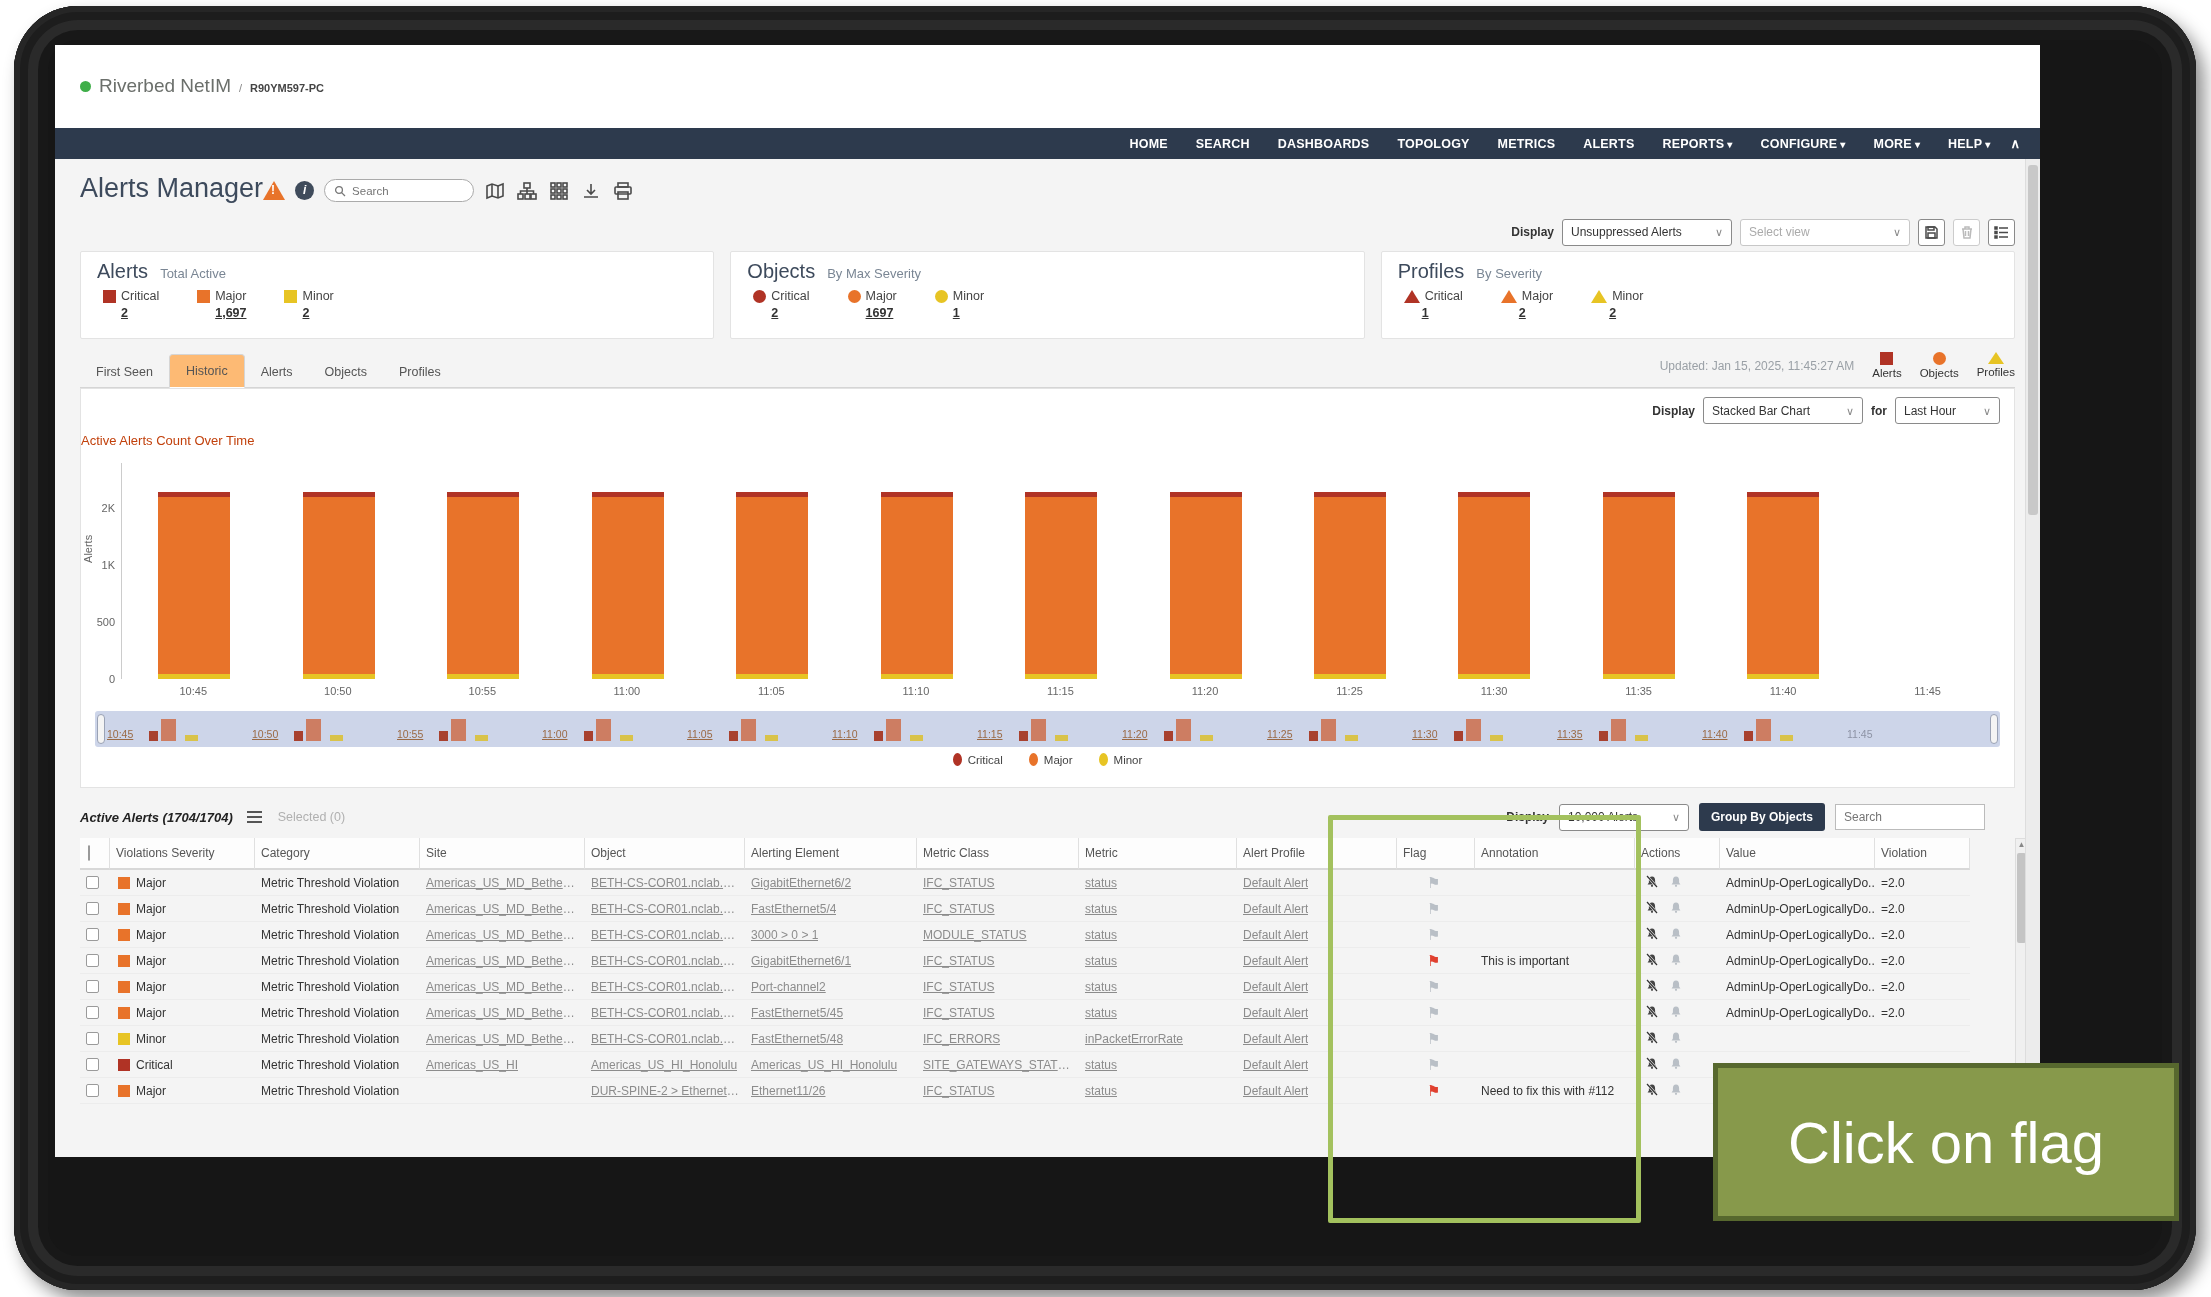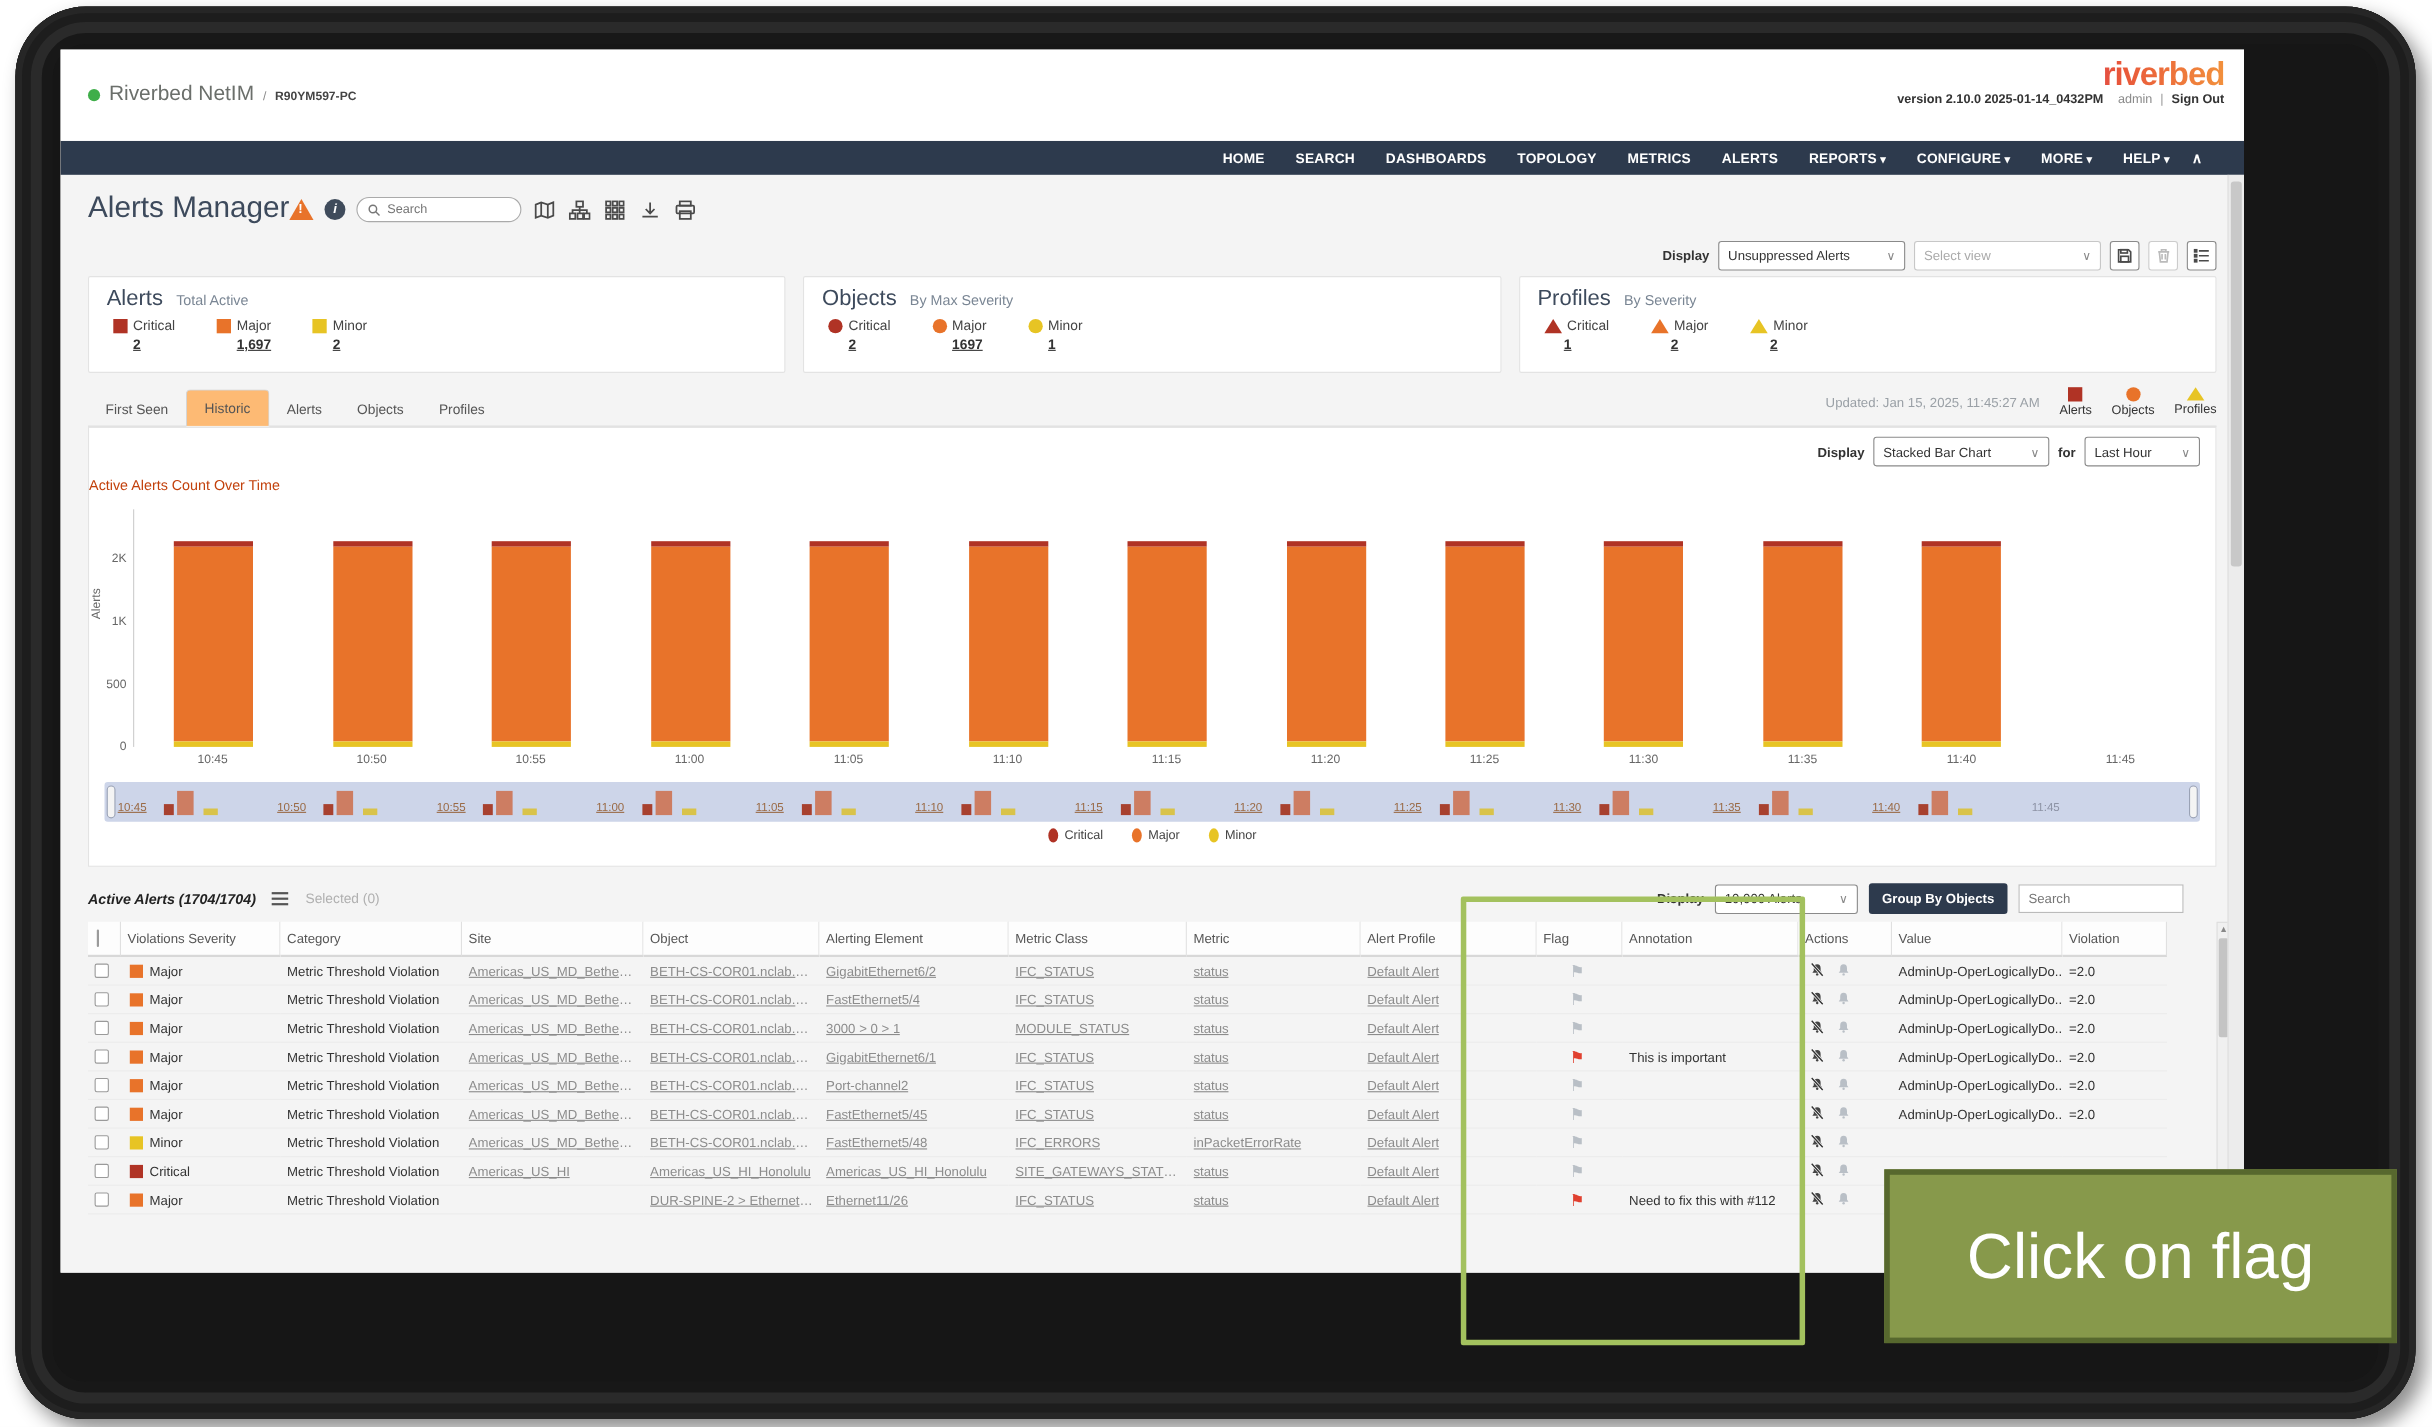--- a/index.html
+++ b/index.html
@@ -22,21 +22,21 @@
   .slash { font-size:11px; color:#888; }
   .corner { position:absolute; right:18px; top:8px; text-align:right; }
   .logo { font-size:30px; font-weight:bold; letter-spacing:-1px;
           background:linear-gradient(90deg,#7a3fe0,#c23a8f,#e8543a,#f2903c);
           -webkit-background-clip:text; background-clip:text; color:transparent; line-height:30px; }
   .verline { font-size:11.5px; color:#333; font-weight:bold; margin-top:2px; }
   .verline .usr { color:#8a8a8a; font-weight:normal; margin-left:10px; }
   .verline .sep { color:#999; margin:0 4px; font-weight:normal; }
 
   
-  .nav { height:31px; background:#2d3a4d; display:flex; align-items:center; justify-content:flex-end; gap:0; padding-right:28px; }
+  .nav { height:31px; background:#2d3a4d; display:flex; align-items:center; justify-content:flex-end; gap:0; padding-right:10px; }
   .nav-item { color:#fff; font-size:12.5px; font-weight:bold; padding:0 14px; cursor:pointer; letter-spacing:.2px; }
   .nav-item .ddc::after { content:"▾"; font-size:10px; margin-left:3px; }
   .nav-caret { color:#fff; font-size:13px; padding:0 10px 0 6px; cursor:pointer; }
   .nav-caret::after { content:"∧"; font-weight:bold; }
 
   
   .content { position:relative; height:998px; background:#f4f4f4; padding:0 25px; }
 
   .titlerow { display:flex; align-items:flex-start; justify-content:flex-start; padding-top:14px; height:56px; }
   .page-title { font-size:27px; color:#3d4a5c; }
@@ -154,29 +154,20 @@
 <div class="frame"></div>
 
 <div class="window">
 
   <div class="titlebar">
     <div class="brand-wrap">
       <span class="status-dot"></span>
       <span class="brand">Riverbed NetIM</span>
       <span class="slash">/</span>
       <span class="host">R90YM597-PC</span>
-    </div>
-    <div class="corner">
-      <div class="logo">riverbed</div>
-      <div class="verline">
-        <span>version 2.10.0 2025-01-14_0432PM</span>
-        <span class="usr">admin</span>
-        <span class="sep">|</span>
-        <span>Sign Out</span>
-      </div>
     </div>
   </div>
 
   <div class="nav">
     <div class="nav-item">HOME</div>
       <div class="nav-item">SEARCH</div>
       <div class="nav-item">DASHBOARDS</div>
       <div class="nav-item">TOPOLOGY</div>
       <div class="nav-item">METRICS</div>
       <div class="nav-item">ALERTS</div>

